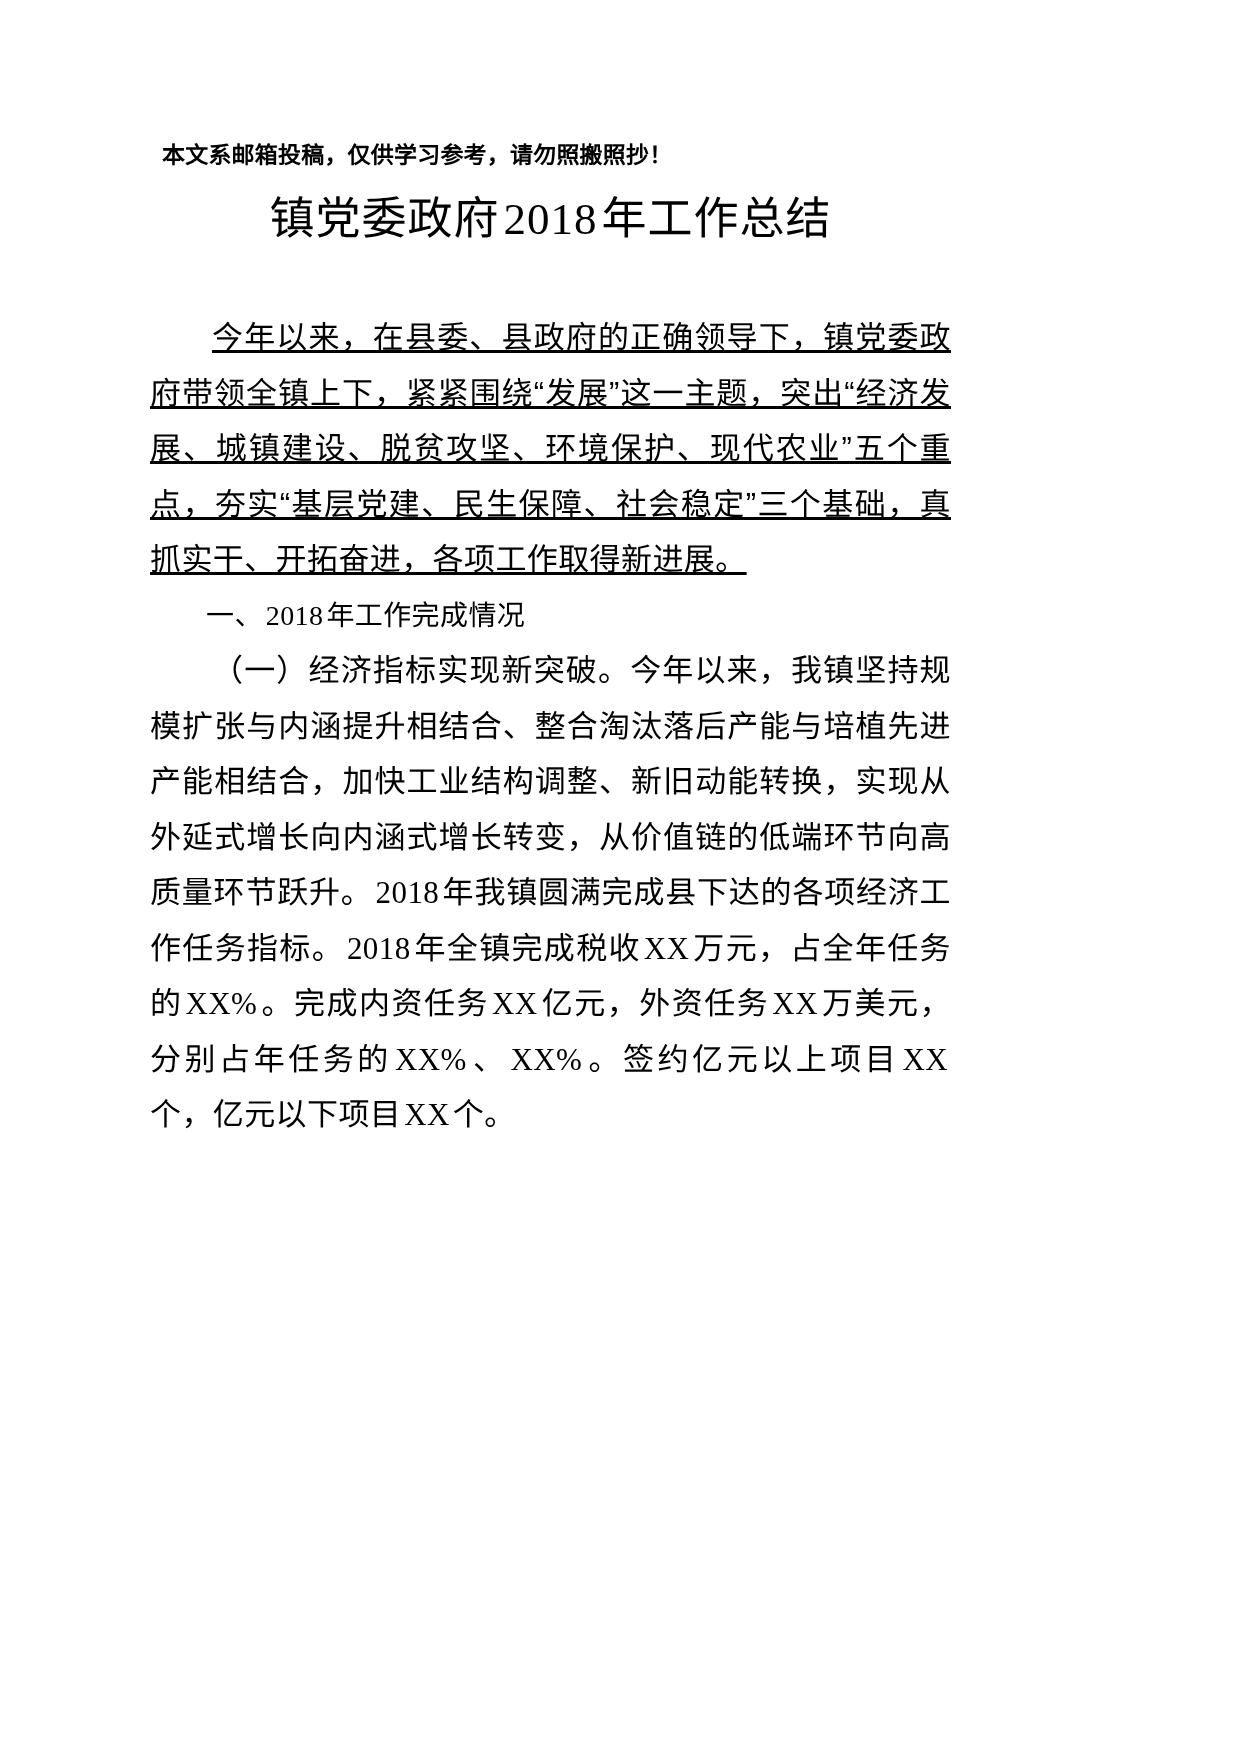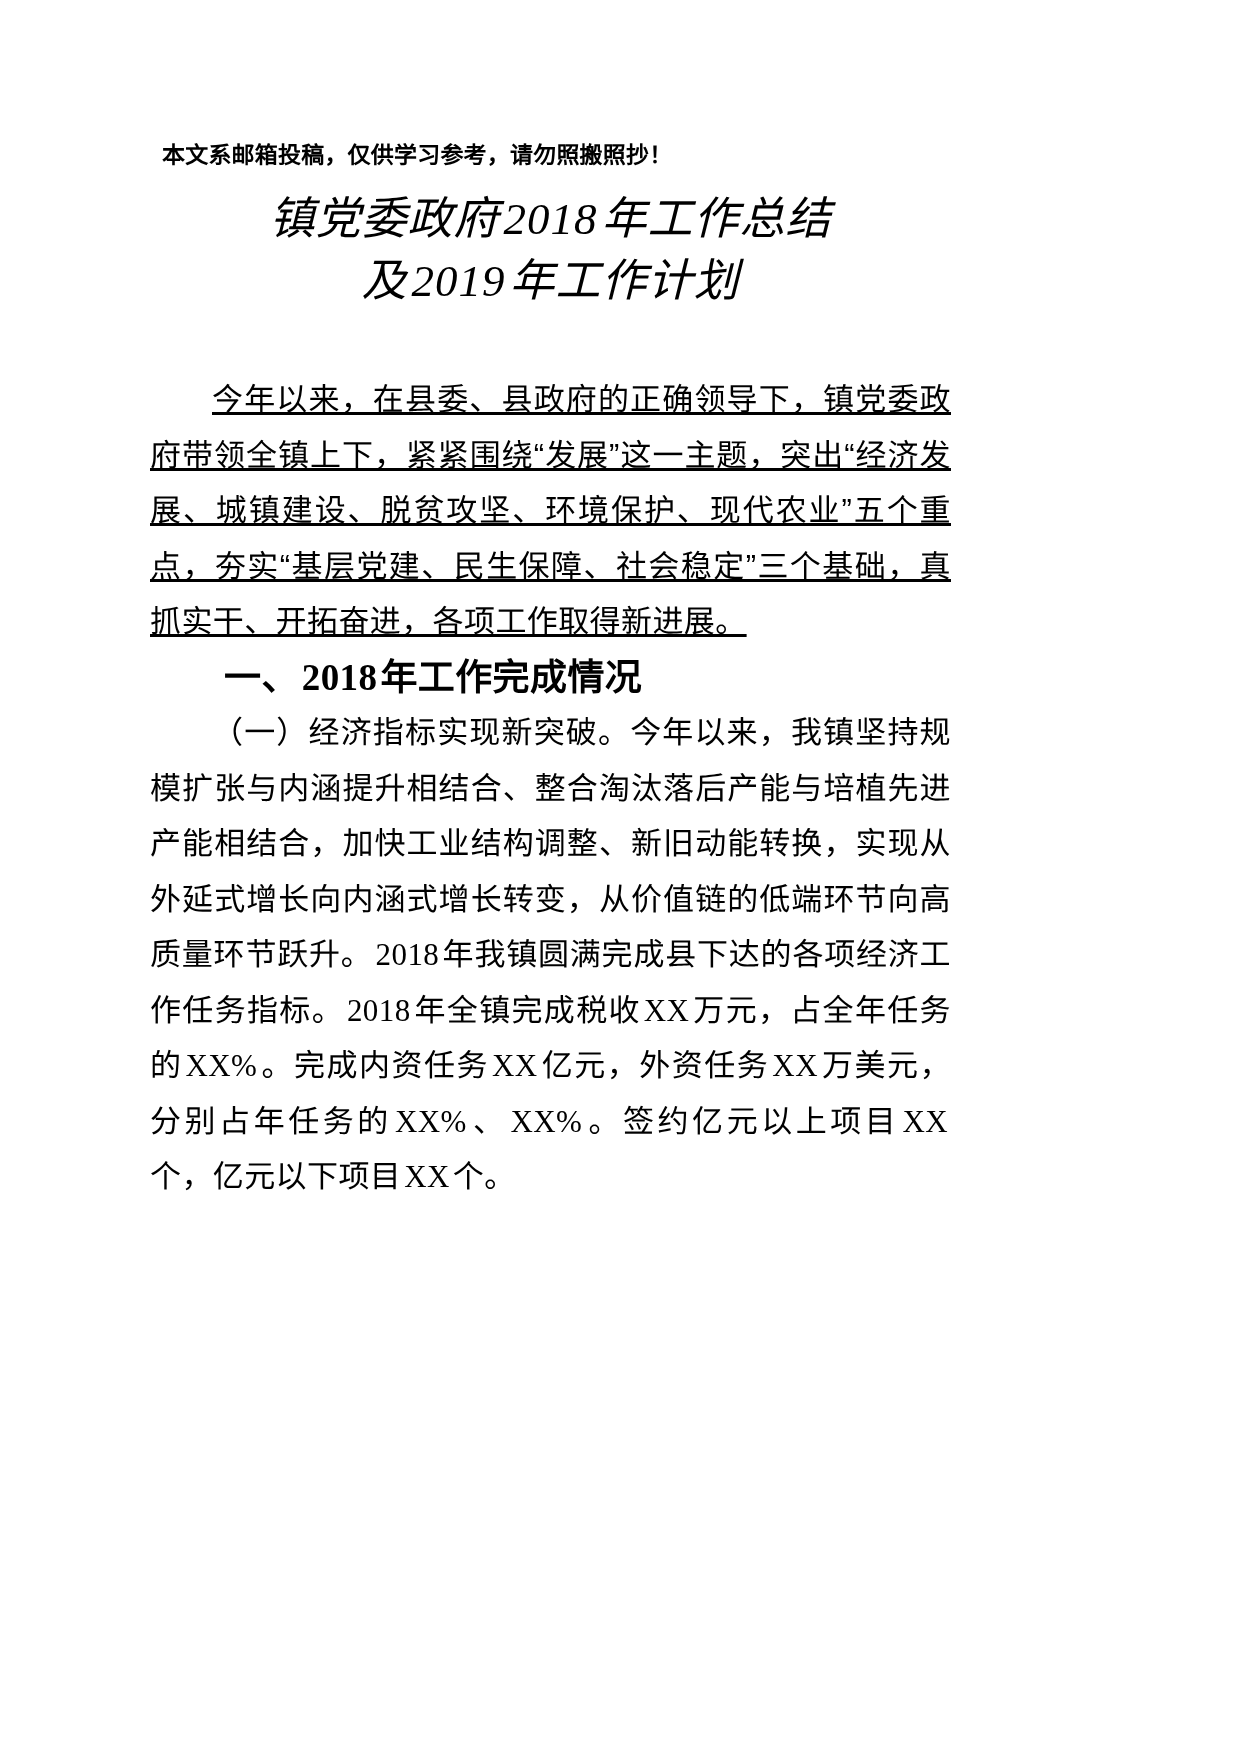--- a/index.html
+++ b/index.html
@@ -43,21 +43,20 @@
     font-family: "Liberation Sans", "DejaVu Sans", sans-serif;
     font-weight: 400;
     font-size: 45px;
     line-height: 62px;
     letter-spacing: 1px;
     margin: 18px 0 0 0;
     padding: 0;
   }
   .doc-title .ln {
     display: block;
-    font-style: italic;
   }
   .doc-title .num {
     font-family: "Liberation Serif", "DejaVu Serif", serif;
     font-weight: 400;
     padding: 0 4px;
   }
 
   
   .body-area {
     margin-top: 60px;
@@ -80,25 +79,24 @@
     padding: 0 3px;
   }
   .b {
     font-weight: 400;
   }
 
   
   p.heading-1 {
     margin: 0;
     font-family: "Liberation Sans", "DejaVu Sans", sans-serif;
-    font-size: 37px;
+    font-size: 28px;
     line-height: 55.5px;
     text-indent: 2em;
     letter-spacing: 0.4px;
-    font-weight: bold;
   }
   p.heading-2 {
     margin: 0;
     font-family: "Liberation Sans", "DejaVu Sans", sans-serif;
     font-size: 31px;
     line-height: 55.5px;
     text-align: justify;
     text-justify: inter-ideograph;
     text-indent: 2em;
     letter-spacing: 0.4px;
@@ -107,21 +105,20 @@
 </style>
 </head>
 <body>
 
 <div class="page">
 
   <div class="notice">本文系邮箱投稿，仅供学习参考，请勿照搬照抄！</div>
 
   <h1 class="doc-title">
     <span class="ln"><span>镇党委政府</span><span class="num">2018</span><span>年工作总结</span></span>
-    <span class="ln"><span>及</span><span class="num">2019</span><span>年工作计划</span></span>
   </h1>
 
   <div class="body-area">
 
     <p class="para">
       <span>今年以来，在县委、县政府的正确领导下，镇党委政府带领全镇上下，紧紧围绕“发展”这一主题，突出“经济发展、城镇建设、脱贫攻坚、环境保护、现代农业”五个重点，夯实“基层党建、民生保障、社会稳定”三个基础，真抓实干、开拓奋进，各项工作取得新进展。</span>
     </p>
 
     <p class="heading-1"><span>一、</span><span class="num">2018</span><span>年工作完成情况</span></p>
 

